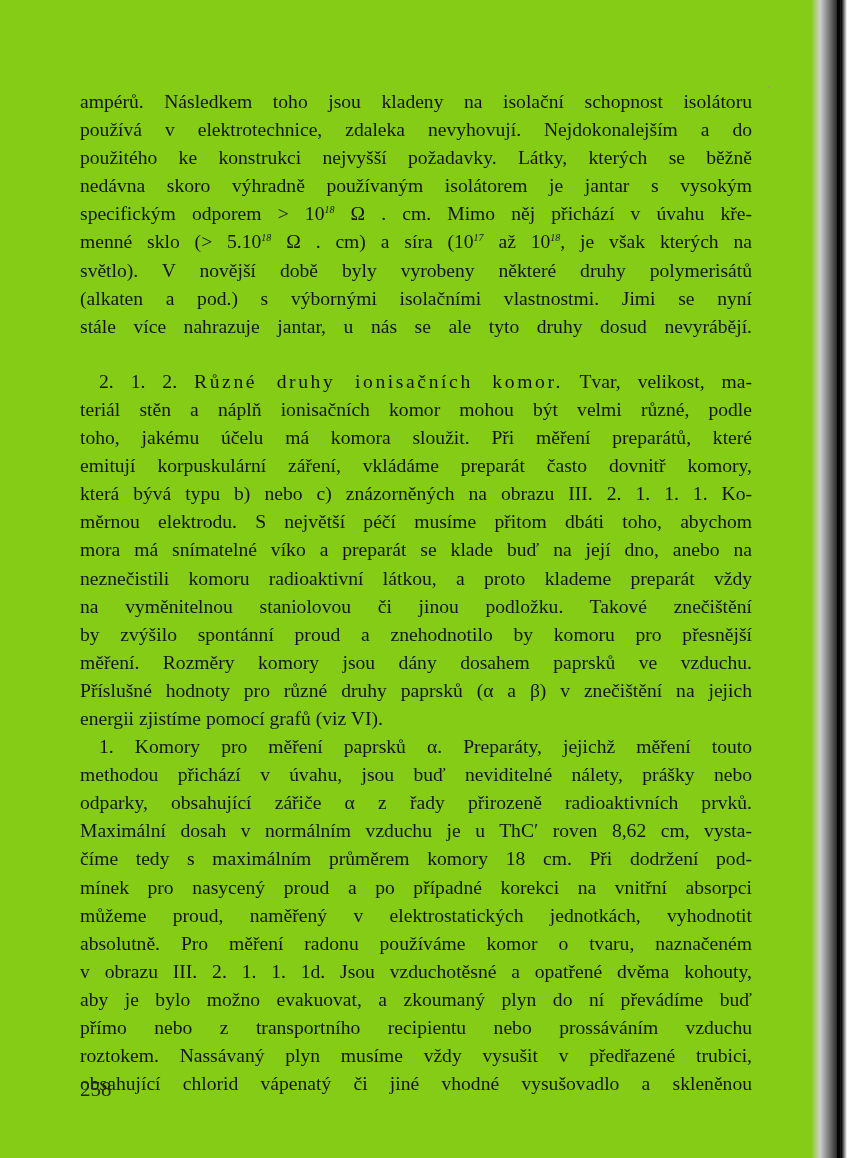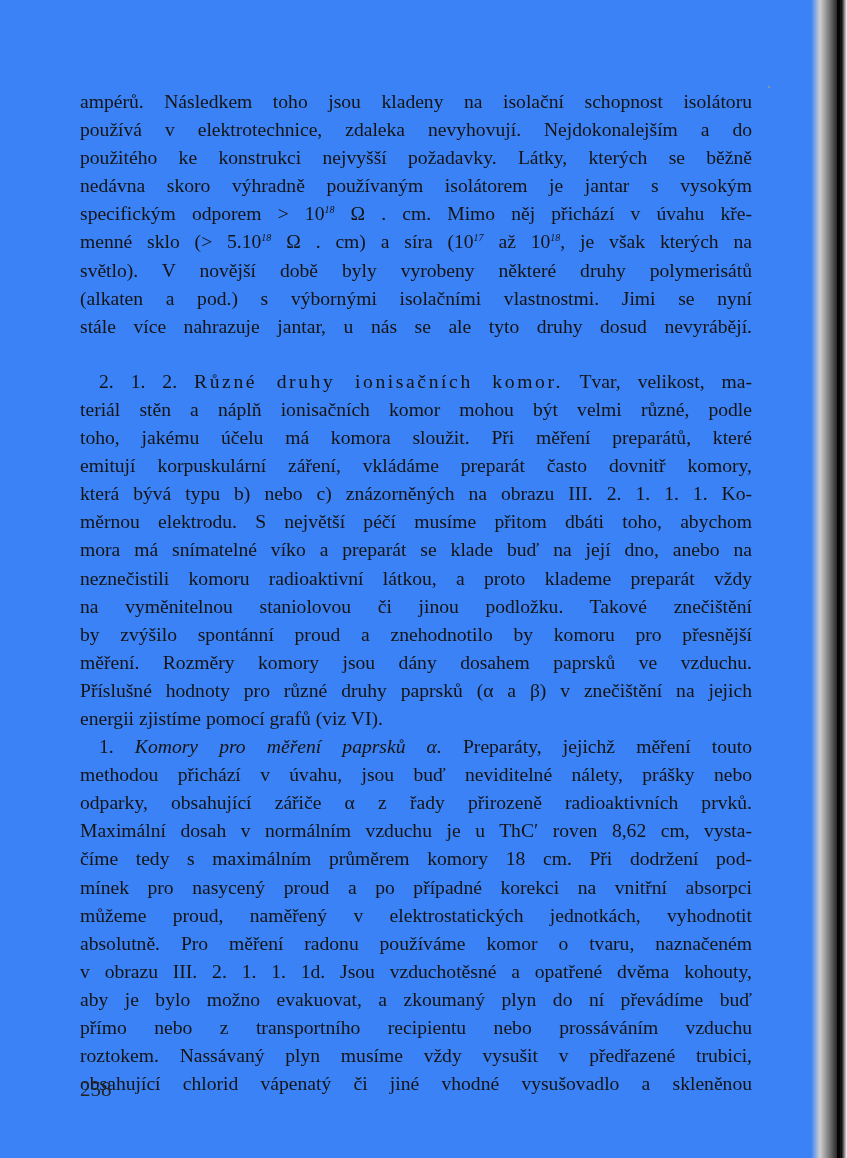--- a/index.html
+++ b/index.html
@@ -1,32 +1,32 @@
 <!DOCTYPE html>
 <html><head>
 <meta charset="utf-8">
 <style>
   html, body { margin: 0; padding: 0; }
   body {
     width: 847px; height: 1158px; background: #ffffff; position: relative; overflow: hidden;
     font-family: "DejaVu Serif", "Liberation Serif", serif; color: #141414;
   }
-  .page { position: absolute; left: 0; top: 0; width: 847px; height: 1158px; background: #3b82f6; }
+  .page { position: absolute; left: 0; top: 0; width: 847px; height: 1158px; background: #84cc16; }
   .text-block {
     position: absolute; left: 80px; top: 88px; width: 672px;
     font-family: "Liberation Serif", "DejaVu Serif", serif;
     font-size: 19.6px; line-height: 28.1px; text-align: justify;
   }
   .line { display: block; white-space: nowrap; text-align-last: justify; text-align: justify; height: 28.1px; }
   .line.last { text-align-last: left; }
   .gap { height: 27px; }
   .indent { padding-left: 19px; }
   .spaced { letter-spacing: 2.6px; }
   sup { font-size: 10px; vertical-align: 7px; line-height: 0; font-style: italic; }
-  .it { font-style: italic; }
+  .it { }
   .page-number {
     position: absolute; left: 80px; top: 1077px; 
     font-family: "Liberation Serif", "DejaVu Serif", serif; font-size: 21px; color: #222;
   }
   .binding-edge {
     position: absolute; right: 0; top: 0; width: 36px; height: 1158px;
     background: linear-gradient(to right, rgba(255,255,255,0) 0%, #cfcfcf 25%, #7a7a7a 50%, #2a2a2a 72%, #0d0d0d 85%, #ffffff 100%);
   }
   .binding-line { position: absolute; right: 7px; top: 0; width: 3px; height: 1158px; background: #050505; }
   .speck { position: absolute; left: 768px; top: 86px; width: 2px; height: 2px; background: #999; border-radius: 1px; }

